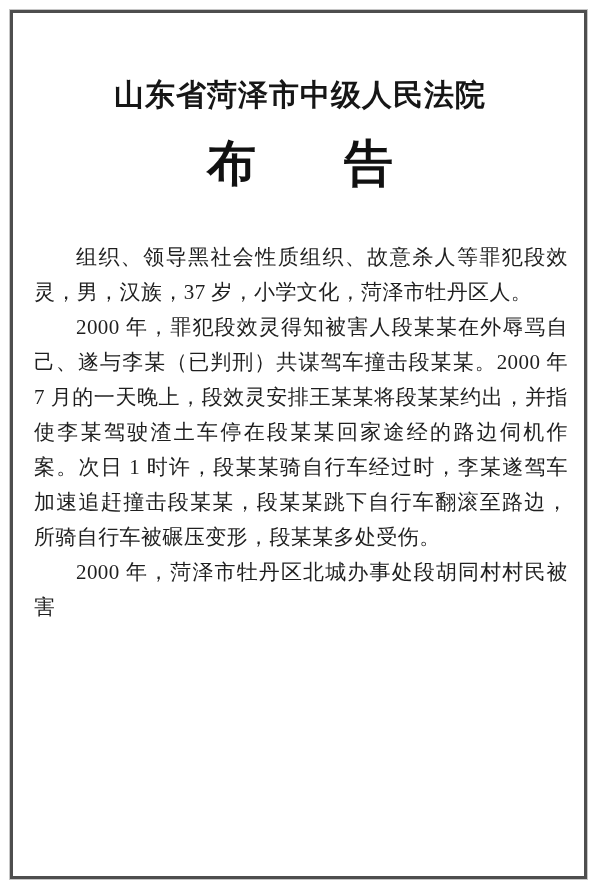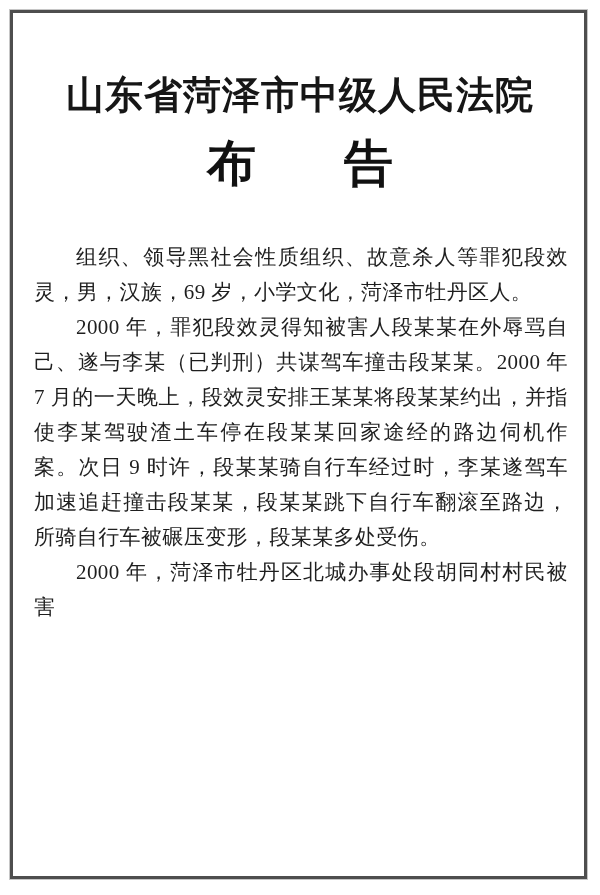--- a/index.html
+++ b/index.html
@@ -31,21 +31,21 @@
     top: 0;
     left: 0;
     right: 0;
     bottom: 0;
     padding-top: 80px;
     box-sizing: border-box;
   }
   .court-name {
     margin: 0;
     text-align: center;
-    font-size: 38px;
+    font-size: 30px;
     line-height: 30px;
     font-weight: 700;
     letter-spacing: 1px;
     color: #161616;
     font-family: "Liberation Sans", sans-serif;
   }
   .doc-title {
     margin: 27px 0 0 0;
     display: flex;
     justify-content: center;
@@ -76,18 +76,18 @@
 
 <div class="page">
   <div class="frame"></div>
   <div class="content">
     <h1 class="court-name">山东省菏泽市中级人民法院</h1>
     <h2 class="doc-title">
       <span>布</span>
       <span>告</span>
     </h2>
     <div class="body-text">
-      <p>组织、领导黑社会性质组织、故意杀人等罪犯段效灵，男，汉族，69 岁，小学文化，菏泽市牡丹区人。</p>
-      <p>2000 年，罪犯段效灵得知被害人段某某在外辱骂自己、遂与李某（已判刑）共谋驾车撞击段某某。2000 年 7 月的一天晚上，段效灵安排王某某将段某某约出，并指使李某驾驶渣土车停在段某某回家途经的路边伺机作案。次日 9 时许，段某某骑自行车经过时，李某遂驾车加速追赶撞击段某某，段某某跳下自行车翻滚至路边，所骑自行车被碾压变形，段某某多处受伤。</p>
+      <p>组织、领导黑社会性质组织、故意杀人等罪犯段效灵，男，汉族，37 岁，小学文化，菏泽市牡丹区人。</p>
+      <p>2000 年，罪犯段效灵得知被害人段某某在外辱骂自己、遂与李某（已判刑）共谋驾车撞击段某某。2000 年 7 月的一天晚上，段效灵安排王某某将段某某约出，并指使李某驾驶渣土车停在段某某回家途经的路边伺机作案。次日 1 时许，段某某骑自行车经过时，李某遂驾车加速追赶撞击段某某，段某某跳下自行车翻滚至路边，所骑自行车被碾压变形，段某某多处受伤。</p>
       <p>2000 年，菏泽市牡丹区北城办事处段胡同村村民被害</p>
     </div>
   </div>
 </div>
 
 </body></html>

